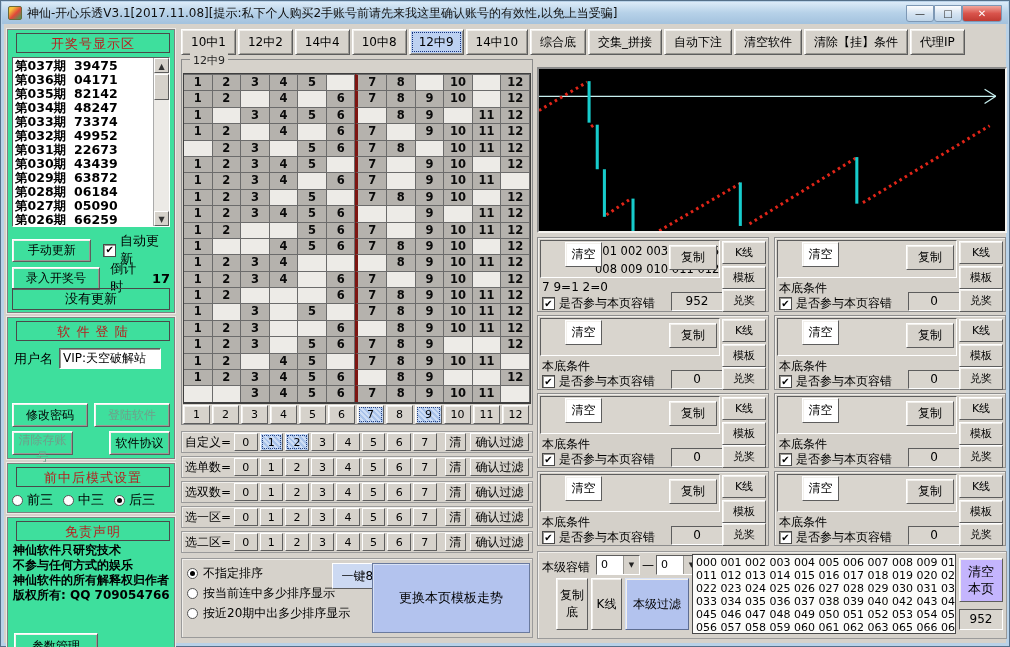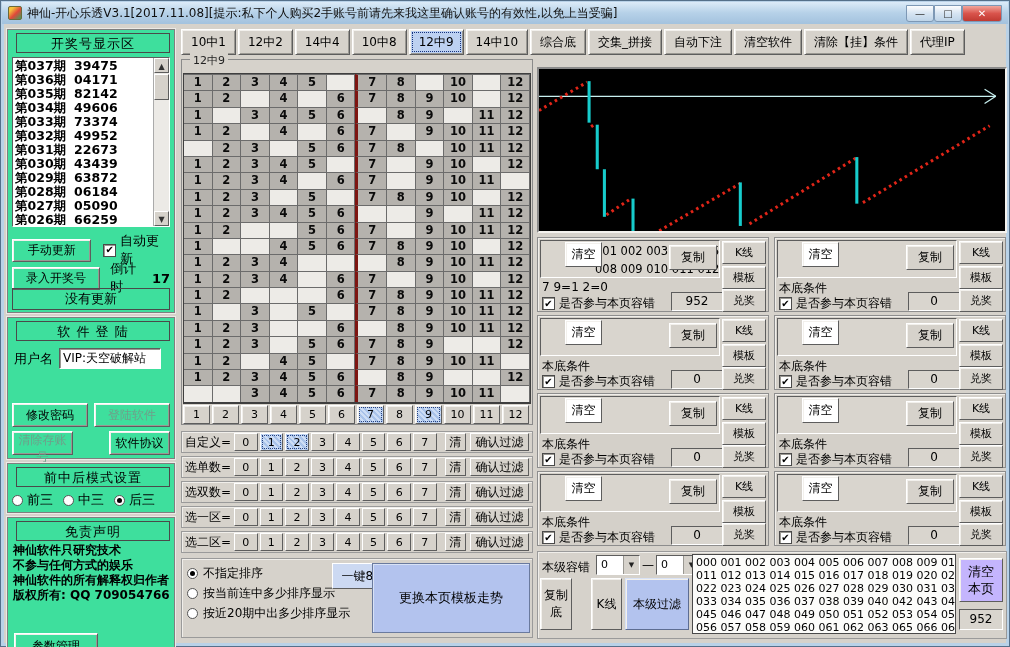--- a/index.html
+++ b/index.html
@@ -19,21 +19,21 @@
 
   
   .raised { border:1px solid; border-color:#ffffff #5d5d5d #5d5d5d #ffffff; box-shadow:inset 1px 1px 0 #f2f0ec, inset -1px -1px 0 #9a9892; }
   button { cursor:default; font-size:12px; color:#000; }
 
   
   .sidebar { position:absolute; left:2px; top:2px; width:168px; height:616px; }
   .sp { position:absolute; left:0; width:168px; background:#3edf9d; border:1px solid #7f7f7f; box-shadow:0 0 0 1px #eceae6; }
   .spA { top:2px; height:284px; } .spB { top:290px; height:142px; }
   .spC { top:436px; height:50px; } .spD { top:490px; height:148px; }
-  .sp-title { margin:3px 4px 0 8px; height:20px; border:1px solid #4a4a4a; text-align:center; font-size:13px; line-height:19px; letter-spacing:1px; color:#000000; }
+  .sp-title { margin:3px 4px 0 8px; height:20px; border:1px solid #4a4a4a; text-align:center; font-size:13px; line-height:19px; letter-spacing:1px; color:#b91c1c; }
   .listwrap { position:absolute; left:4px; top:27px; right:4px; height:170px; background:#fff;
     border:1px solid; border-color:#5d5d5d #ffffff #ffffff #5d5d5d; }
   .drawlist { position:absolute; left:2px; top:1px; right:17px; bottom:1px; overflow:hidden;
     font-family:"DejaVu Sans Mono","Liberation Mono",monospace; font-weight:bold; font-size:12.5px; line-height:14px; color:#000; }
   .draw-row { display:flex; white-space:nowrap; }
   .draw-row span:last-child { margin-left:8px; }
   .sbar { position:absolute; right:0; top:0; width:16px; bottom:0; background:#eceae6; border-left:1px solid #aaa; }
   .sb-up,.sb-dn { position:absolute; left:0; width:15px; height:15px; background:#d6d2cb; font-size:8px; text-align:center; line-height:15px; color:#333;
     border:1px solid; border-color:#ffffff #5d5d5d #5d5d5d #ffffff; }
   .sb-up{top:0;} .sb-dn{bottom:0;}
@@ -117,21 +117,21 @@
   .bottomsec { position:absolute; left:0; top:486px; width:470px; height:88px; border:1px solid #9a9a9a; box-shadow:inset 1px 1px 0 #f0eeea; }
   .tol-label { position:absolute; left:4px; top:7px; font-size:12px; }
   .dd { position:absolute; top:3px; height:20px; display:flex; background:#fff; border:1px solid; border-color:#5d5d5d #ffffff #ffffff #5d5d5d; }
   .dd1{left:58px;width:44px;} .dd2{left:118px;width:44px;}
   .dd-val { width:26px; font-size:11px; padding:2px 0 0 4px; }
   .dd-btn { width:16px; background:#d6d2cb; font-size:7px; text-align:center; line-height:18px; color:#222;
     border-left:1px solid #9a9892; }
   .dd-sep { position:absolute; left:104px; top:6px; font-size:12px; }
   .bb { position:absolute; top:26px; height:52px; background:#d6d2cb; font-size:12px;
     border:1px solid; border-color:#ffffff #5d5d5d #5d5d5d #ffffff; box-shadow:inset 1px 1px 0 #f2f0ec; }
-  .copybase{left:2px;width:32px;} .bkline{left:53px;width:31px;}
+  .copybase{left:18px;width:32px;} .bkline{left:53px;width:31px;}
   .lvlfilter{left:87px;width:64px;background:#b3c3ee;border-color:#d8e2f6 #5d6d92 #5d6d92 #d8e2f6;}
   .numbers-box { position:absolute; left:154px; top:2px; width:264px; height:80px; background:#fcfcfa; overflow:hidden; padding:1px 0 0 3px;
     border:1px solid #4a4a4a; font-family:"DejaVu Sans Mono","Liberation Mono",monospace; font-size:11px; line-height:13px; white-space:nowrap; color:#000; }
   .clearpage { position:absolute; left:421px; top:6px; width:44px; height:44px; background:#c4b5fd; font-size:13px; line-height:17px; padding:0 8px;
     border:1px solid; border-color:#ffffff #5d5d5d #5d5d5d #ffffff; box-shadow:inset 1px 1px 0 #f2f0ec; word-break:break-all; }
   .pagecount { position:absolute; left:421px; top:57px; width:44px; height:21px; background:#d9d5ce; text-align:center; font-size:12px; line-height:19px;
     border:1px solid; border-color:#5d5d5d #ffffff #ffffff #5d5d5d; }
   .bold { font-weight:bold; }
 </style>
 </head>
@@ -162,21 +162,21 @@
               <div class="draw-row">
                 <span>第036期</span>
                 <span>04171</span>
               </div>
               <div class="draw-row">
                 <span>第035期</span>
                 <span>82142</span>
               </div>
               <div class="draw-row">
                 <span>第034期</span>
-                <span>49606</span>
+                <span>48247</span>
               </div>
               <div class="draw-row">
                 <span>第033期</span>
                 <span>73374</span>
               </div>
               <div class="draw-row">
                 <span>第032期</span>
                 <span>49952</span>
               </div>
               <div class="draw-row">

